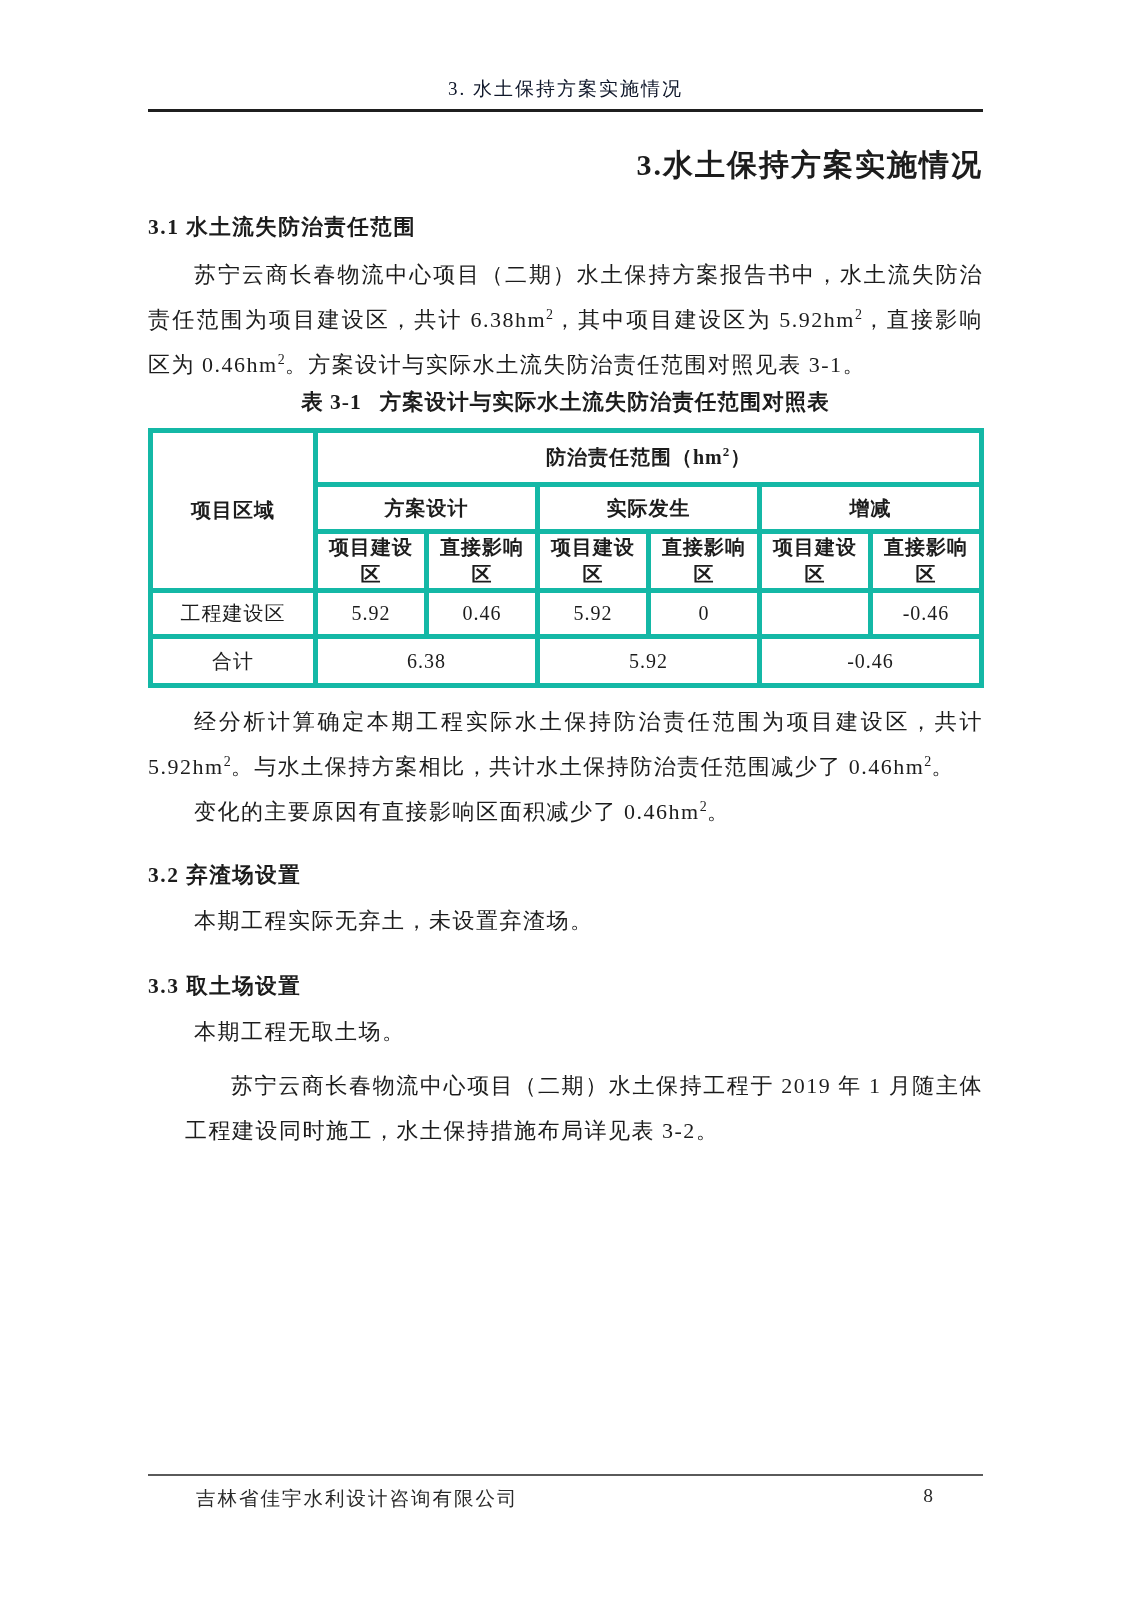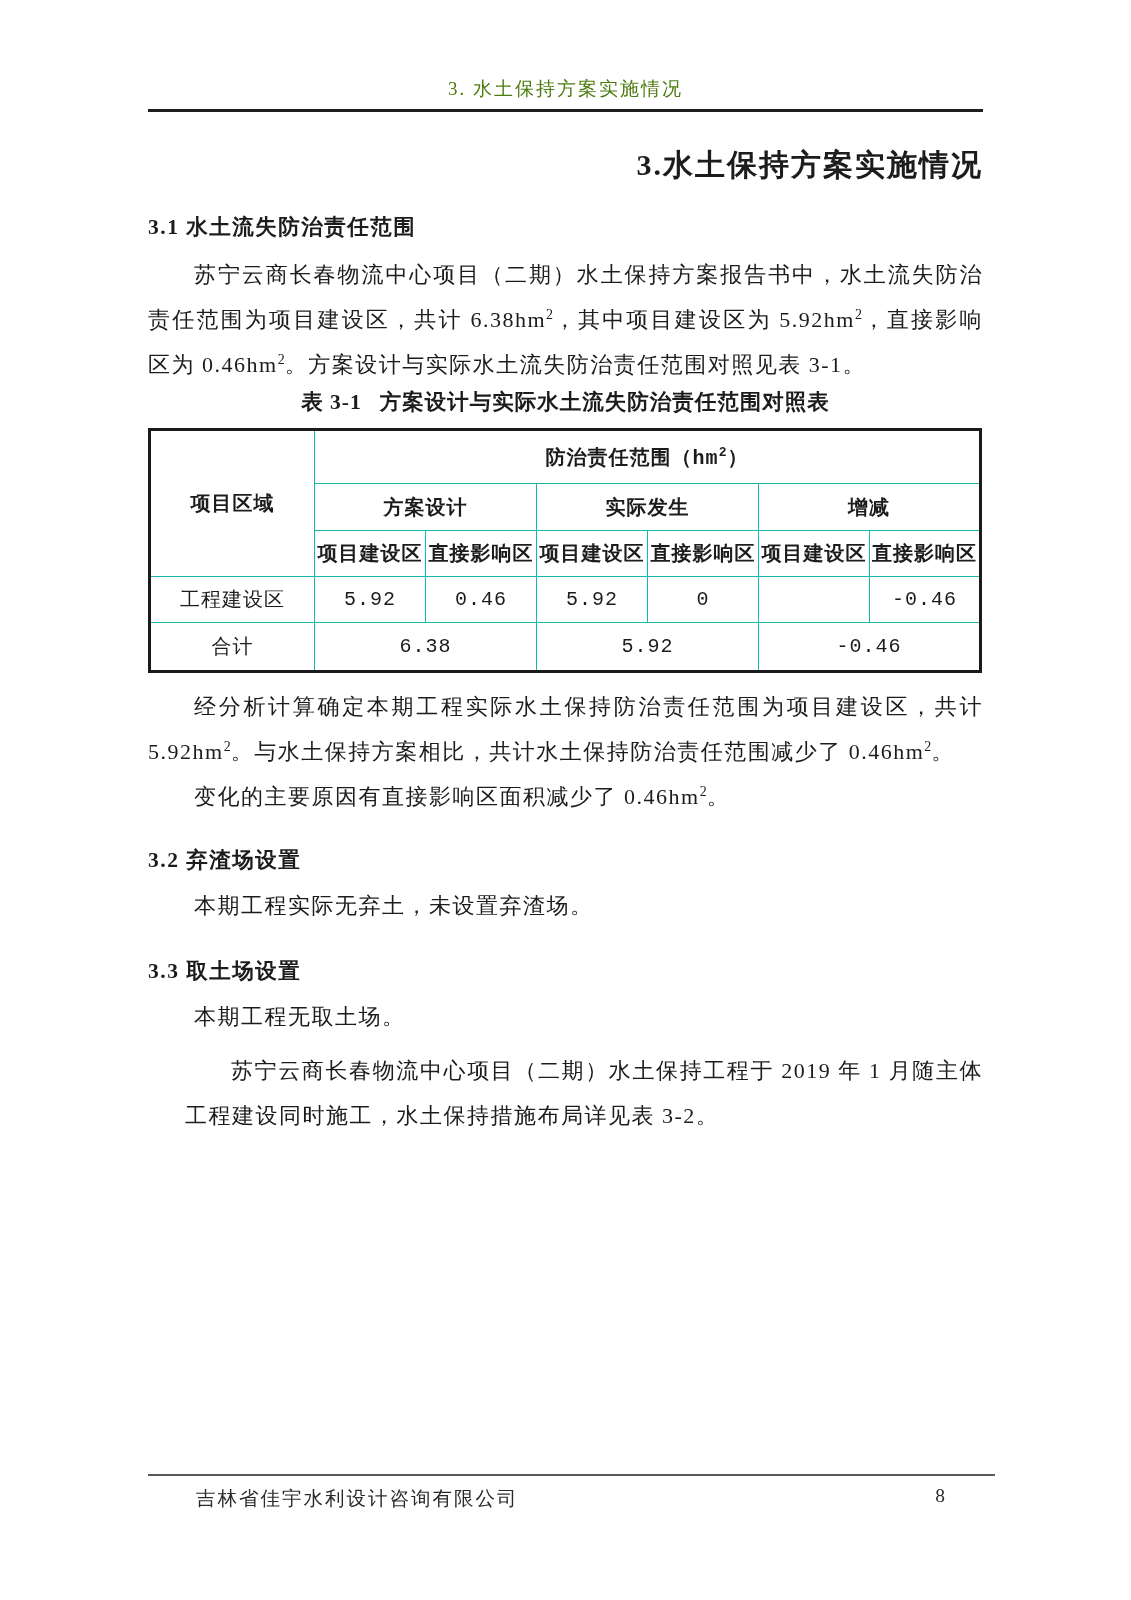--- a/index.html
+++ b/index.html
@@ -13,21 +13,21 @@
   }
   .page { position: relative; width: 1131px; height: 1600px; }
   .margins { padding: 0 148px; }
 
   
   .page-header { padding-top: 76px; }
   .page-header .ph-title {
     text-align: center;
     font-size: 19px;
     letter-spacing: 2px;
-    color: #4d7c0f;
+    color: #0f172a;
   }
   .header-rule {
     margin-top: 7px;
     border-bottom: 3px solid #1f1f1f;
   }
 
   
   .chapter-title {
     margin-top: 33px;
     font-size: 30px;
@@ -76,43 +76,42 @@
 
   
   table.resp-table {
     margin-top: 12px;
     width: 832px;
     border-collapse: collapse;
     table-layout: fixed;
     border: 3px solid #1a1a1a;
   }
   table.resp-table td {
-    border: 1px solid #14b8a6;
+    border: 5px solid #14b8a6;
     text-align: center;
     vertical-align: middle;
     font-size: 20px;
     letter-spacing: 1px;
     padding: 0 2px;
-    font-family: Liberation Mono, monospace;
   }
   table.resp-table td.hdr { font-weight: 700; }
   table.resp-table td sup { font-size: 13px; line-height: 0; }
   .row-span-hdr { height: 54px; }
   .row-groups   { height: 47px; }
   .row-subcols  { height: 46px; }
   .row-data     { height: 46px; }
   .row-total    { height: 49px; }
   col.c-label { width: 165px; }
   col.c-num   { width: 111px; }
 
   
   .page-footer {
     position: absolute;
     left: 148px;
-    right: 136px;
+    right: 148px;
     top: 1474px;
     border-top: 2px solid #5a5a5a;
     padding-top: 9px;
   }
   .footer-row {
     display: flex;
     justify-content: space-between;
     padding: 0 48px;
     font-size: 19.5px;
     letter-spacing: 2px;

